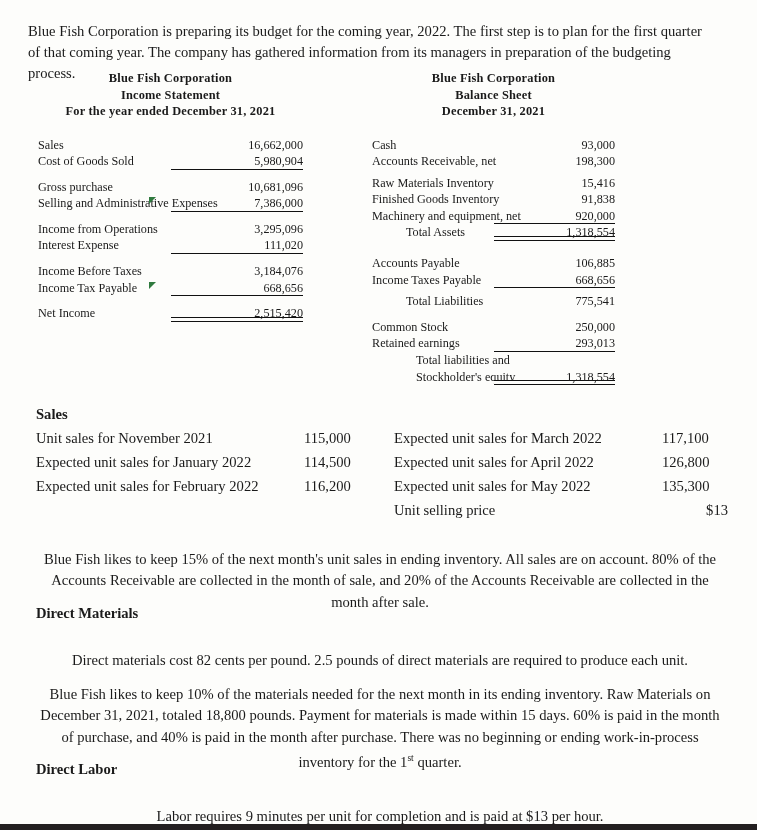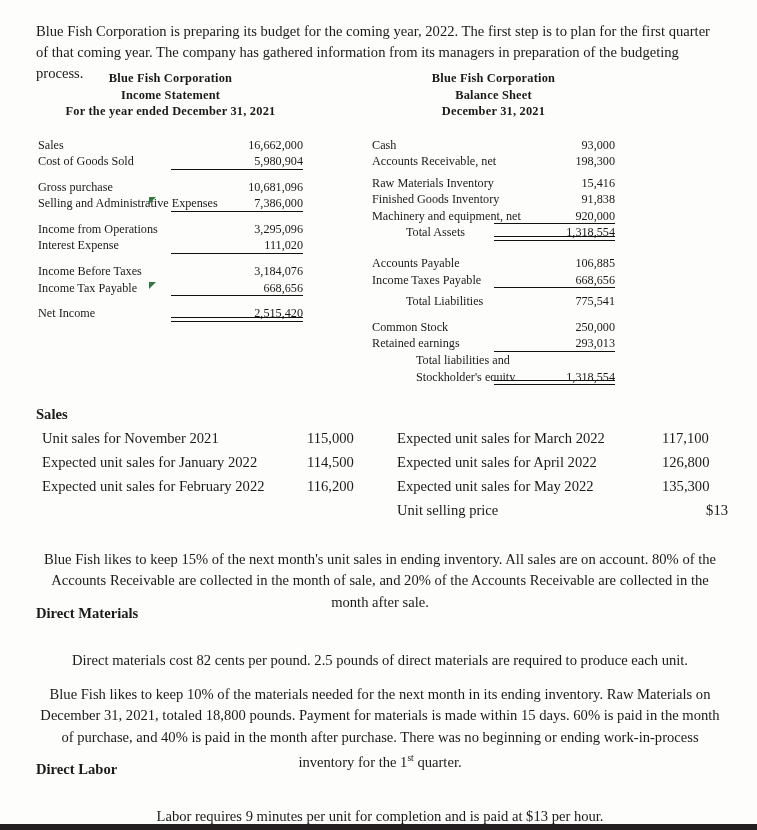--- a/index.html
+++ b/index.html
@@ -19,21 +19,21 @@
   .page {
     position: relative;
     width: 757px;
     height: 830px;
     background: #fdfdfb;
   }
 
   
   .intro {
     position: absolute;
-    left: 36px;
+    left: 28px;
     top: 6px;
     width: 688px;
     font-size: 14.6px;
     line-height: 21px;
     text-align: left;
   }
 
   
   .statements {
     position: absolute;
@@ -111,21 +111,20 @@
   }
   .sales-title {
     font-weight: bold;
     font-size: 14.6px;
     line-height: 20px;
     margin-bottom: 2px;
   }
   .sales-cols {
     display: flex;
     gap: 16px;
-    margin-left: 6px;
   }
   .sales-col-left { width: 350px; }
   .sales-col-right { width: 350px; }
   table.sales {
     border-collapse: collapse;
     font-size: 14.6px;
     width: 100%;
   }
   table.sales td {
     padding: 0;

